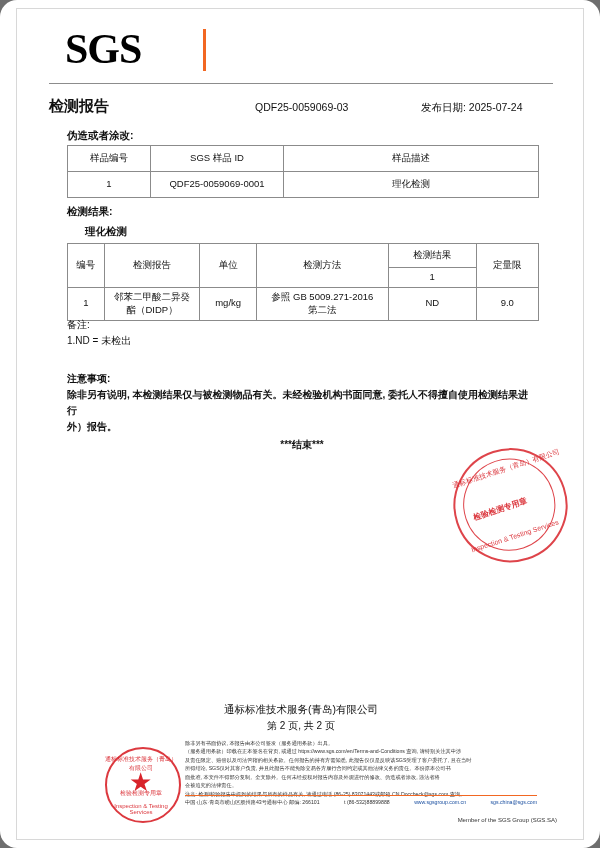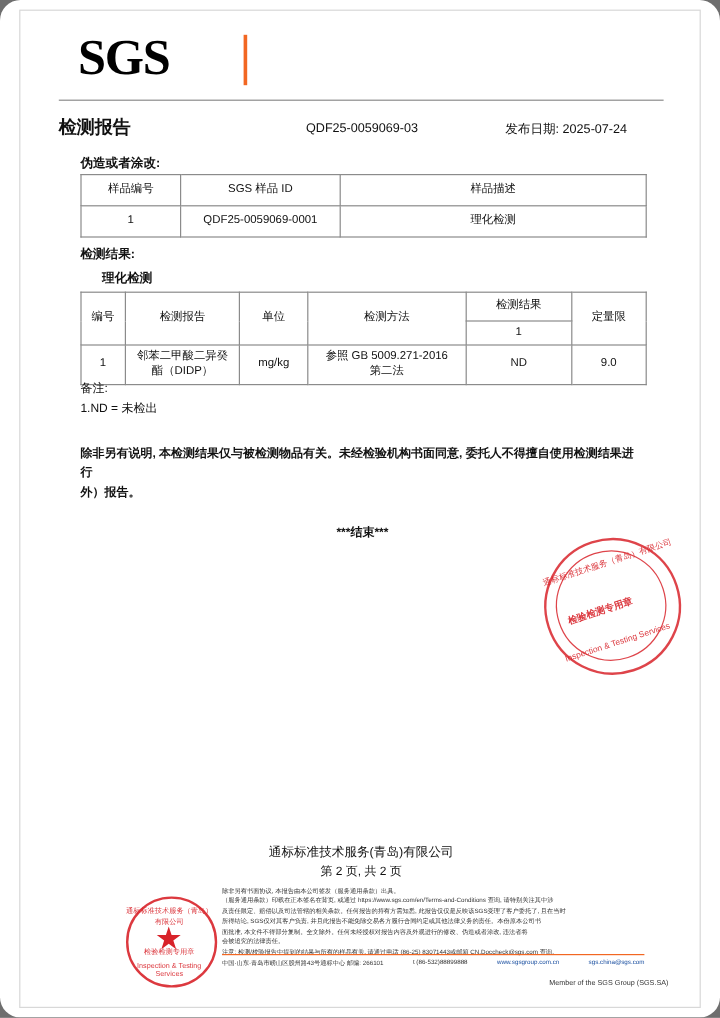--- a/index.html
+++ b/index.html
@@ -359,20 +359,21 @@
         </tr>
       </tbody>
     </table>
 
     <div class="note-block" style="left:50px; top:308px; width:400px;">
       <div>备注:</div>
       <div>1.ND = 未检出</div>
     </div>
 
     <div class="notice-block">
+      <span class="head">注意事项:</span>
       <span class="head">除非另有说明, 本检测结果仅与被检测物品有关。未经检验机构书面同意, 委托人不得擅自使用检测结果进行</span>
       <span class="head">外）报告。</span>
     </div>
     <div class="notice-block" style="top:428px; font-weight:normal;">
       <div class="end-mark">***结束***</div>
     </div>
 
     <div class="stamp-right">
       <div class="stamp-ellipse"></div>
       <div class="stamp-ellipse inner"></div>

